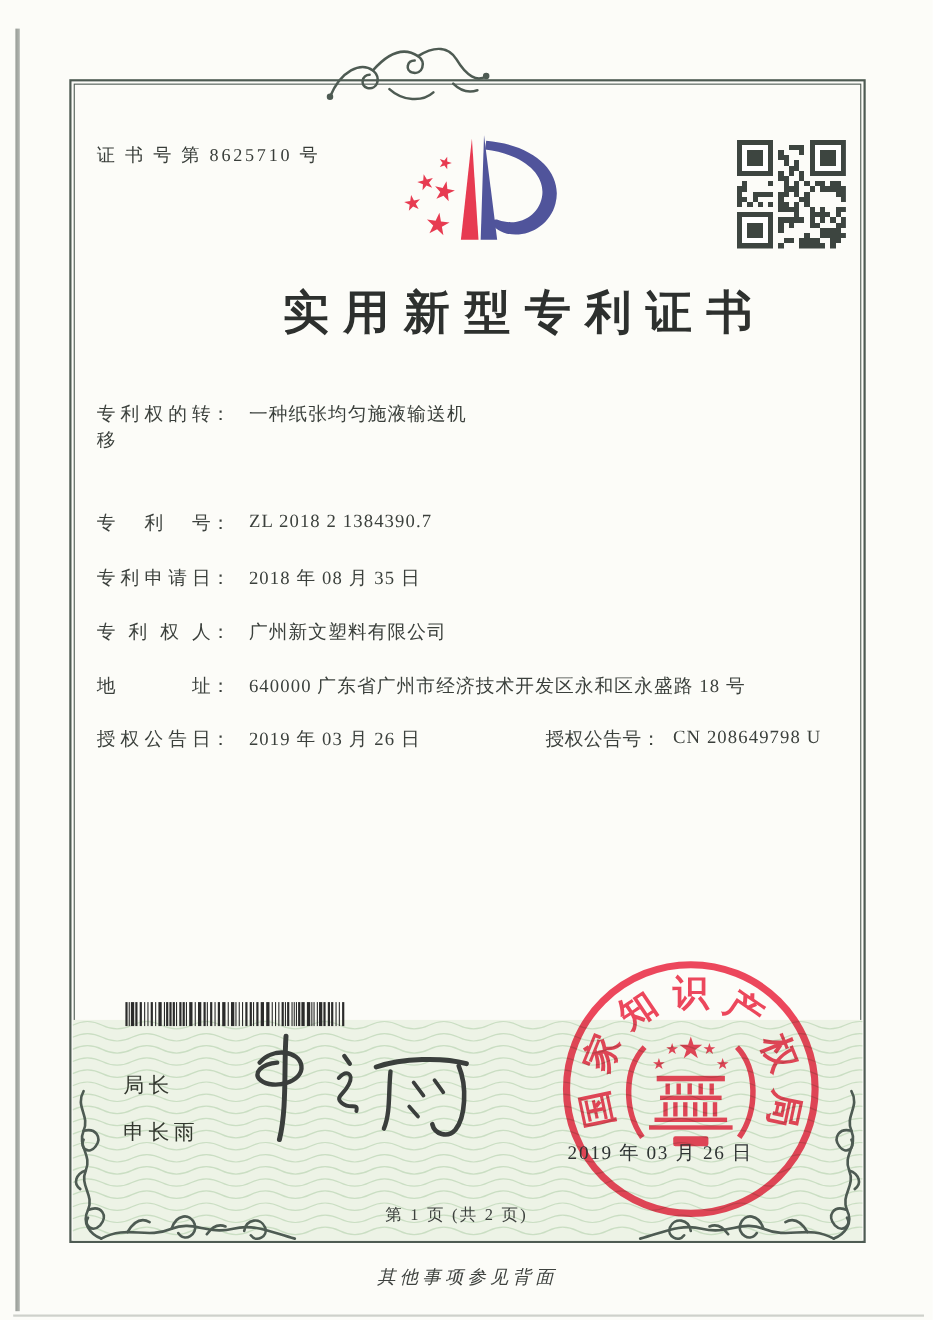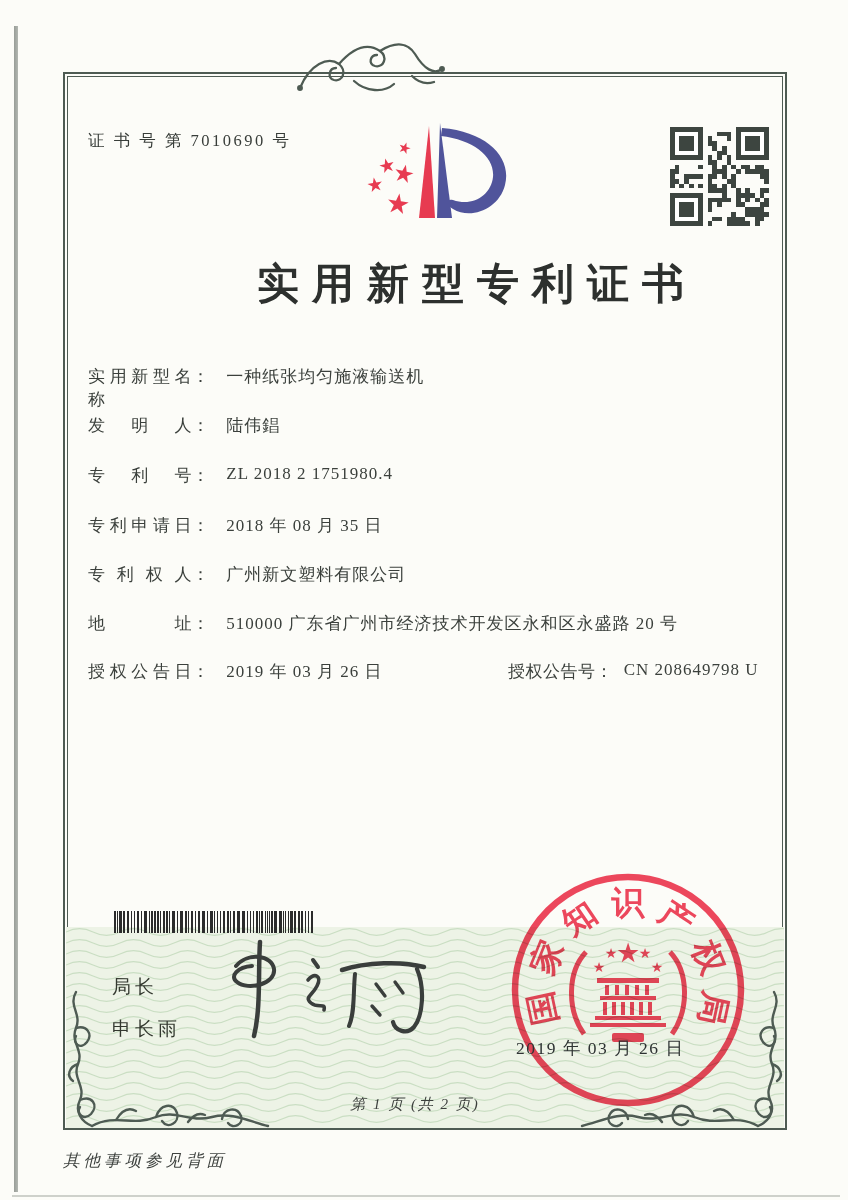--- a/index.html
+++ b/index.html
@@ -24,41 +24,41 @@
   .logo { position:absolute; left:342px; top:114px; width:172px; height:122px; }
   .qr   { position:absolute; left:670px; top:127px; width:99px; height:99px; }
 
   .title { position:absolute; left:63px; top:256px; width:828px; text-align:center;
     font-size:42px; font-weight:bold; letter-spacing:13px; color:#2d302e; }
 
   .frow { position:absolute; left:88px; width:674px; font-size:17px; color:#3b403c; letter-spacing:.5px; }
   .flabel { display:inline-block; width:104px; text-align:justify; text-align-last:justify; vertical-align:top; }
   .fcolon { display:inline-block; vertical-align:top; }
   .fvalue { display:inline-block; margin-left:12px; vertical-align:top; letter-spacing:1px;text-align:right; }
-  .grant-pub { position:absolute; left:420px; top:0; }
+  .grant-pub { position:absolute; left:408px; top:0; }
 
   .paras { position:absolute; left:88px; top:703px; width:676px;
     font-size:16.5px; line-height:24px; text-align:justify; color:#474a48; font-style:italic; }
   .paras p { text-indent:2em; letter-spacing:.4px; }
 
   .band { position:absolute; left:66px; top:927px; width:718px; height:201px; }
   .barcode { position:absolute; left:112px; top:911px; width:208px; height:22px; }
 
   .director { position:absolute; left:112px; top:974px; font-size:19px; letter-spacing:4px; color:#33382f; z-index:6; }
   .director .dname { display:block; margin-top:16px; }
   .signature { position:absolute; left:216px; top:936px; width:226px; height:108px; z-index:7; }
 
   .seal { position:absolute; left:504px; top:866px; width:248px; height:248px; z-index:5;
     mix-blend-mode:multiply; opacity:.93; }
   .seal-date { position:absolute; left:516px; top:1036px; font-size:17.5px; letter-spacing:1.5px;
     color:#2e3333; z-index:8; }
 
   .page-info { position:absolute; left:63px; top:1095px; width:704px; text-align:center;
-    font-size:15px; letter-spacing:2px; color:#3c403d; z-index:6;font-style:italic; }
-  .back-note { position:absolute; left:63px; top:1150px; width:724px; 
+    font-size:15px; letter-spacing:2px; color:#3c403d; z-index:6; }
+  .back-note { position:absolute; left:63px; top:1150px; width:724px; text-align:center;
     font-size:16.5px; letter-spacing:4px; font-style:italic; color:#3e423f; }
 
   .orn { position:absolute; z-index:4; }
   .orn-top { left:294px; top:34px; width:152px; height:66px; }
   .orn-bl { left:64px; top:990px; width:212px; height:142px; }
   .orn-br { left:574px; top:990px; width:212px; height:142px; }
   svg { display:block; }
 </style>
 </head>
 <body>
@@ -100,21 +100,21 @@
 
   <svg class="orn orn-bl" viewBox="0 0 212 142">
     <use href="#corner-flourish"></use>
   </svg>
   <svg class="orn orn-br" viewBox="0 0 212 142">
     <g transform="translate(212,0) scale(-1,1)">
         <use href="#corner-flourish"></use>
       </g>
   </svg>
 
-  <div class="cert-no">证 书 号 第 7010690 号</div>
+  <div class="cert-no">证 书 号 第 8625710 号</div>
 
   <svg class="logo" viewBox="0 0 172 122">
     <path d="M100,14 C146,18 170,44 163,71 C157,95 129,106 111,95 C104,91 104,84 111,86 C131,93 149,81 151,63 C153,43 132,26 99,22 Z" fill="#50549b"></path>
     <polygon points="98,9 95,104 110,104" fill="#50549b"></polygon>
     <polygon points="87,12 77,104 93,104" fill="#e73b51"></polygon>
     <text x="63" y="39" font-size="15" fill="#e73b51" text-anchor="middle" transform="rotate(18 63 33)">★</text>
     <text x="45" y="58" font-size="19" fill="#e73b51" text-anchor="middle" transform="rotate(-14 45 52)">★</text>
     <text x="62" y="68" font-size="24" fill="#e73b51" text-anchor="middle" transform="rotate(12 62 60)">★</text>
     <text x="33" y="77" font-size="19" fill="#e73b51" text-anchor="middle" transform="rotate(-10 33 70)">★</text>
     <text x="56" y="99" font-size="27" fill="#e73b51" text-anchor="middle" transform="rotate(8 56 90)">★</text>
@@ -246,42 +246,38 @@
       <rect x="15" y="1" width="5" height="5" fill="#fff"></rect>
       <rect x="16" y="2" width="3" height="3" fill="#3d4540"></rect>
       <rect x="0" y="14" width="7" height="7" fill="#3d4540"></rect>
       <rect x="1" y="15" width="5" height="5" fill="#fff"></rect>
       <rect x="2" y="16" width="3" height="3" fill="#3d4540"></rect>
     </svg>
 
   <div class="title">实用新型专利证书</div>
 
   <div class="frow" style="top:365px">
-    <span class="flabel">实用新型名称</span><span class="fcolon">：</span>
+    <span class="flabel">专利权的转移</span><span class="fcolon">：</span>
     <span class="fvalue">一种纸张均匀施液输送机</span>
-  </div>
-  <div class="frow" style="top:414px">
-    <span class="flabel">发明人</span><span class="fcolon">：</span>
-    <span class="fvalue">陆伟錩</span>
   </div>
   <div class="frow" style="top:464px">
     <span class="flabel">专利号</span><span class="fcolon">：</span>
-    <span class="fvalue">ZL 2018 2 1751980.4</span>
+    <span class="fvalue">ZL 2018 2 1384390.7</span>
   </div>
   <div class="frow" style="top:514px">
     <span class="flabel">专利申请日</span><span class="fcolon">：</span>
     <span class="fvalue">2018 年 08 月 35 日</span>
   </div>
   <div class="frow" style="top:563px">
     <span class="flabel">专利权人</span><span class="fcolon">：</span>
     <span class="fvalue">广州新文塑料有限公司</span>
   </div>
   <div class="frow" style="top:612px">
     <span class="flabel">地址</span><span class="fcolon">：</span>
-    <span class="fvalue">510000 广东省广州市经济技术开发区永和区永盛路 20 号</span>
+    <span class="fvalue">640000 广东省广州市经济技术开发区永和区永盛路 18 号</span>
   </div>
   <div class="frow" style="top:660px">
     <span class="flabel">授权公告日</span><span class="fcolon">：</span>
     <span class="fvalue">2019 年 03 月 26 日</span>
     <span class="grant-pub">
       <span>授权公告号</span><span>：</span>
       <span class="fvalue" style="margin-left:6px">CN 208649798 U</span>
     </span>
   </div>
 

